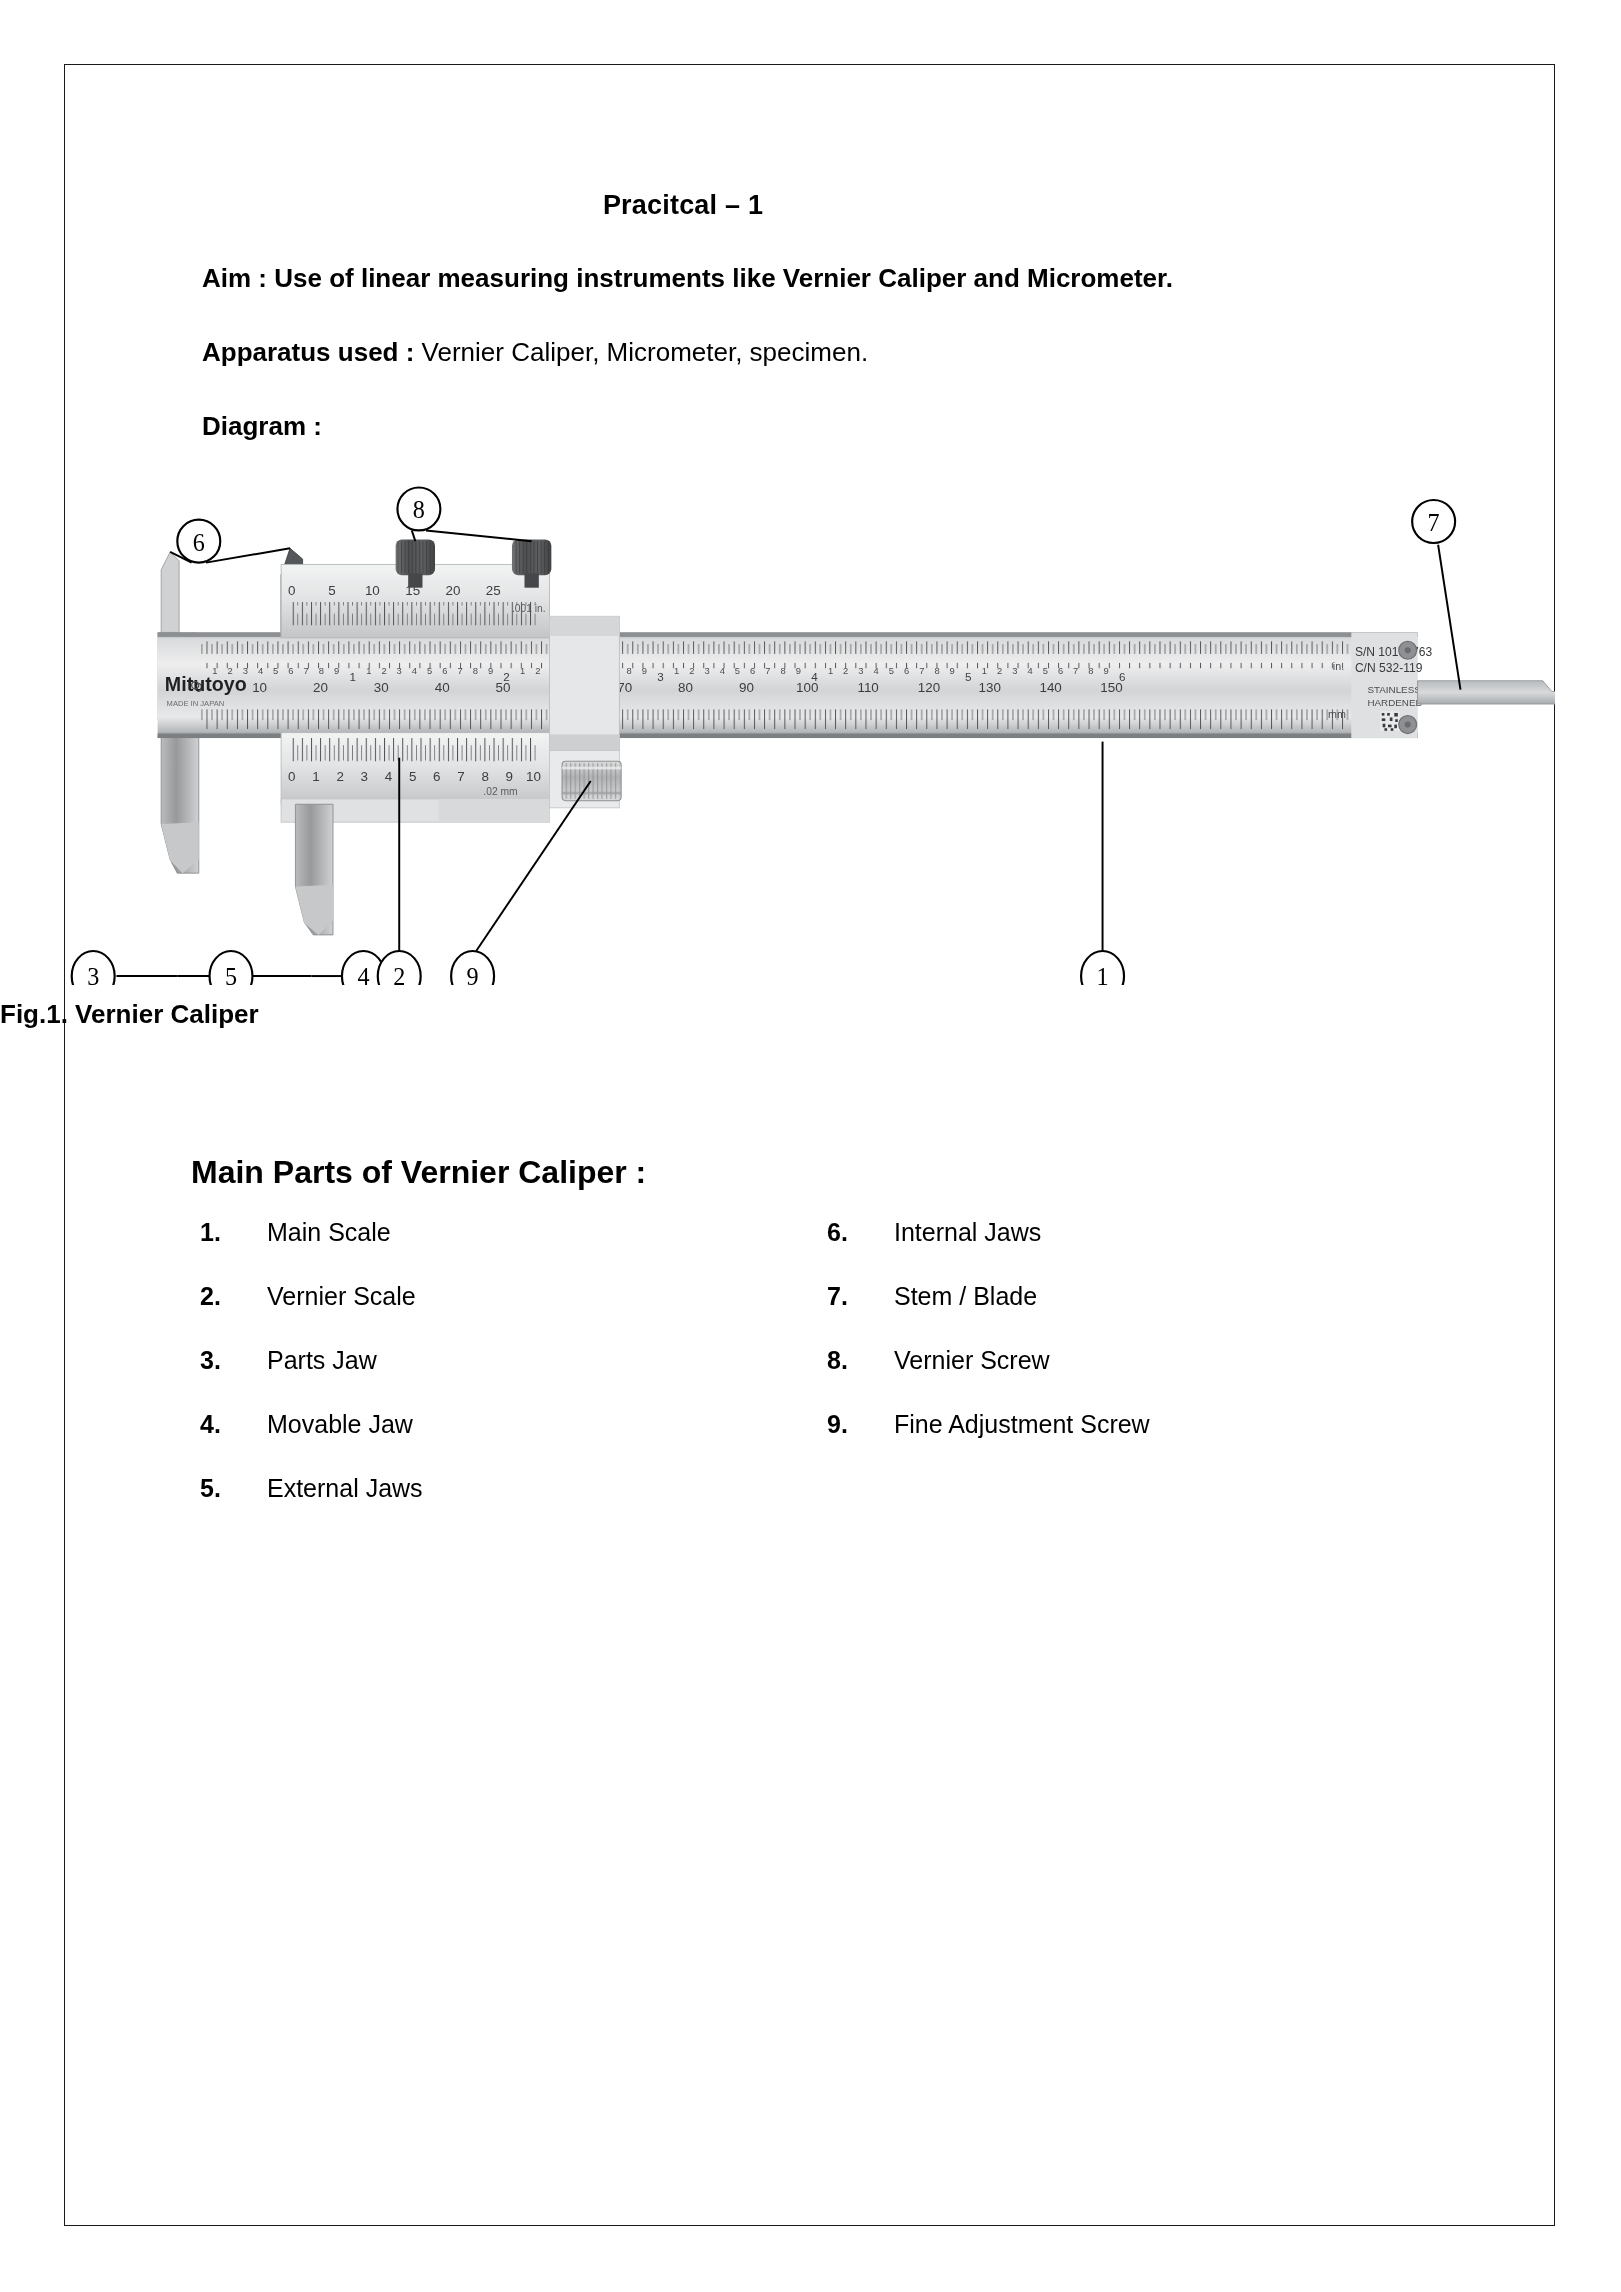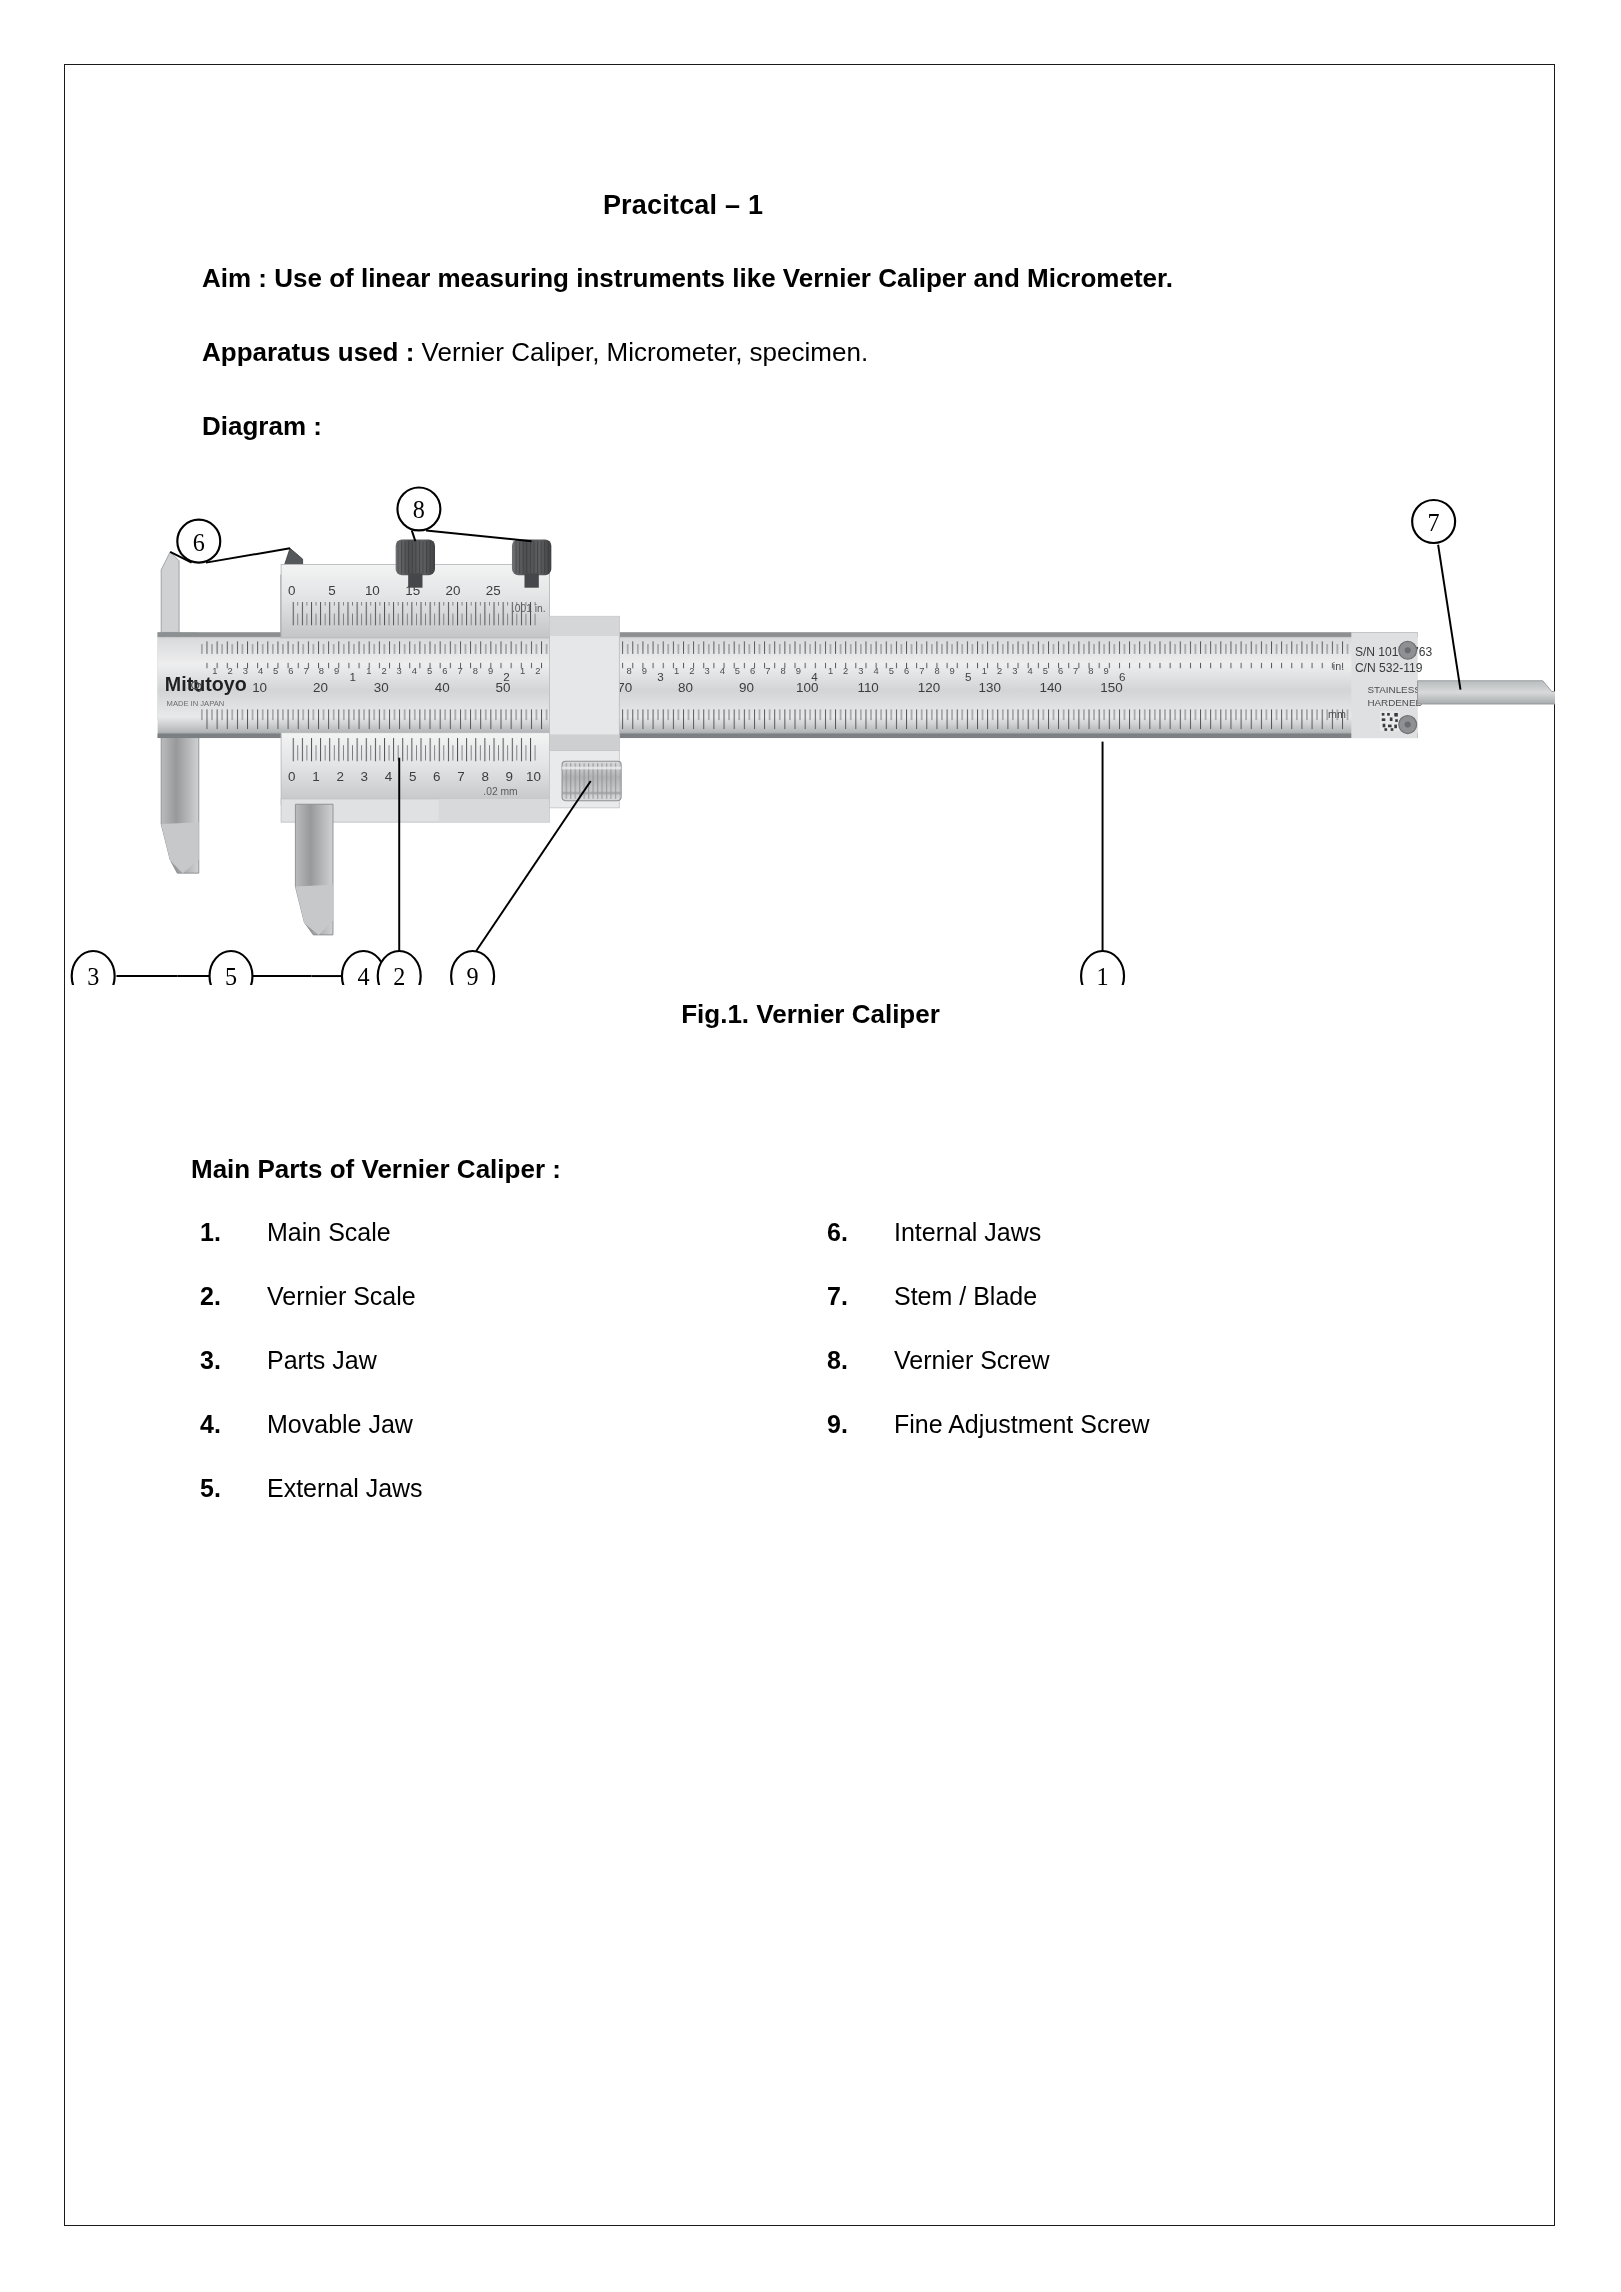--- a/index.html
+++ b/index.html
@@ -51,30 +51,30 @@
   .line.aim { top: 262px; font-weight: bold; }
   .line.apparatus { top: 336px; font-weight: normal; text-align: right; }
   .line.diagram { top: 410px; font-weight: bold; }
   .lbl-bold { font-weight: bold; }
 
   .fig-caption {
     position: absolute;
     left: 0;
     top: 999px;
     width: 1621px;
-    text-align: center;
+    text-align: left;
     font-size: 26px;
     font-weight: bold;
   }
 
   .parts-heading {
     position: absolute;
     left: 191px;
     top: 1154px;
-    font-size: 26px;
+    font-size: 32px;
     font-weight: bold;
   }
 
   .parts-cols {
     position: absolute;
     left: 191px;
     top: 1218px;
     width: 1236px;
   }
   .parts-col {

